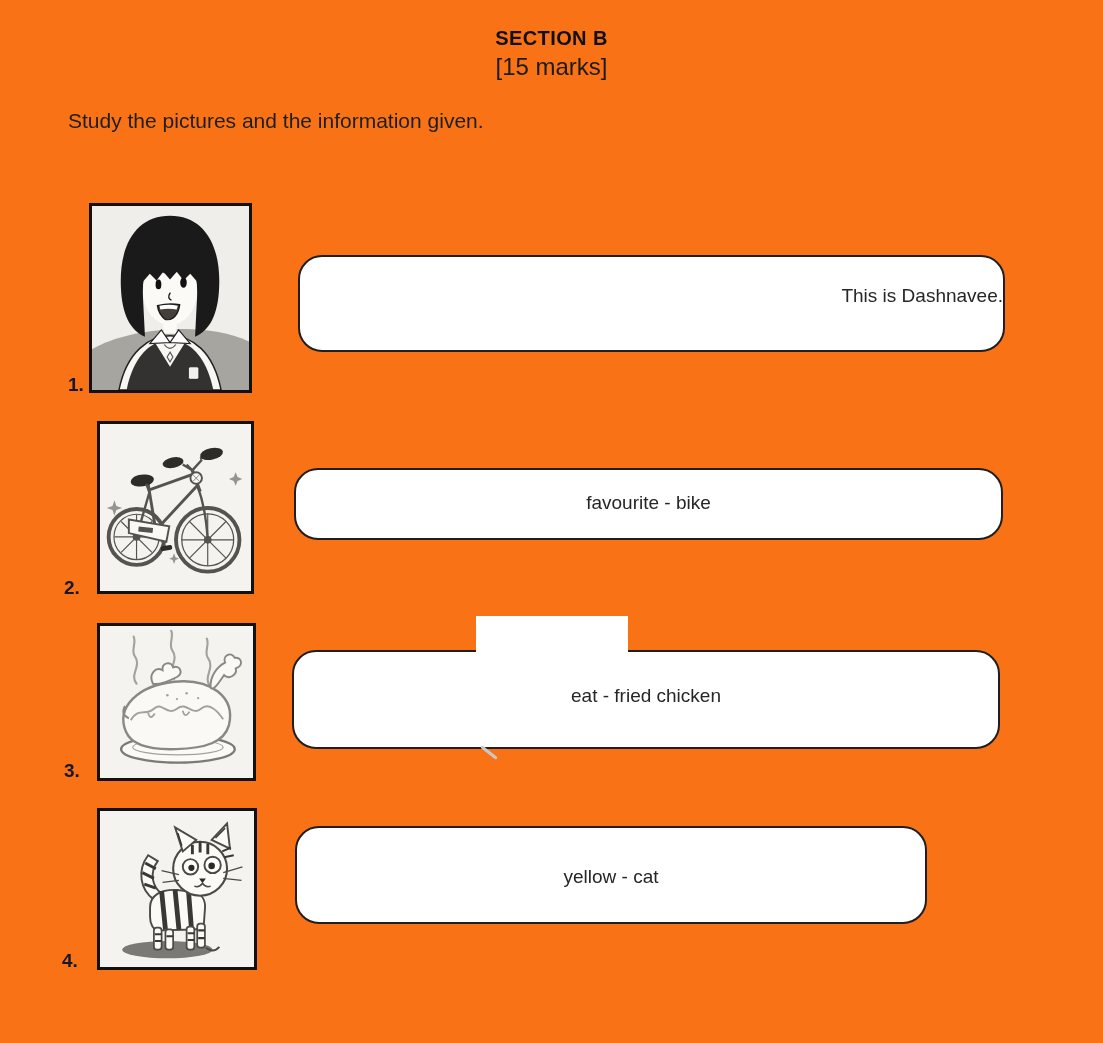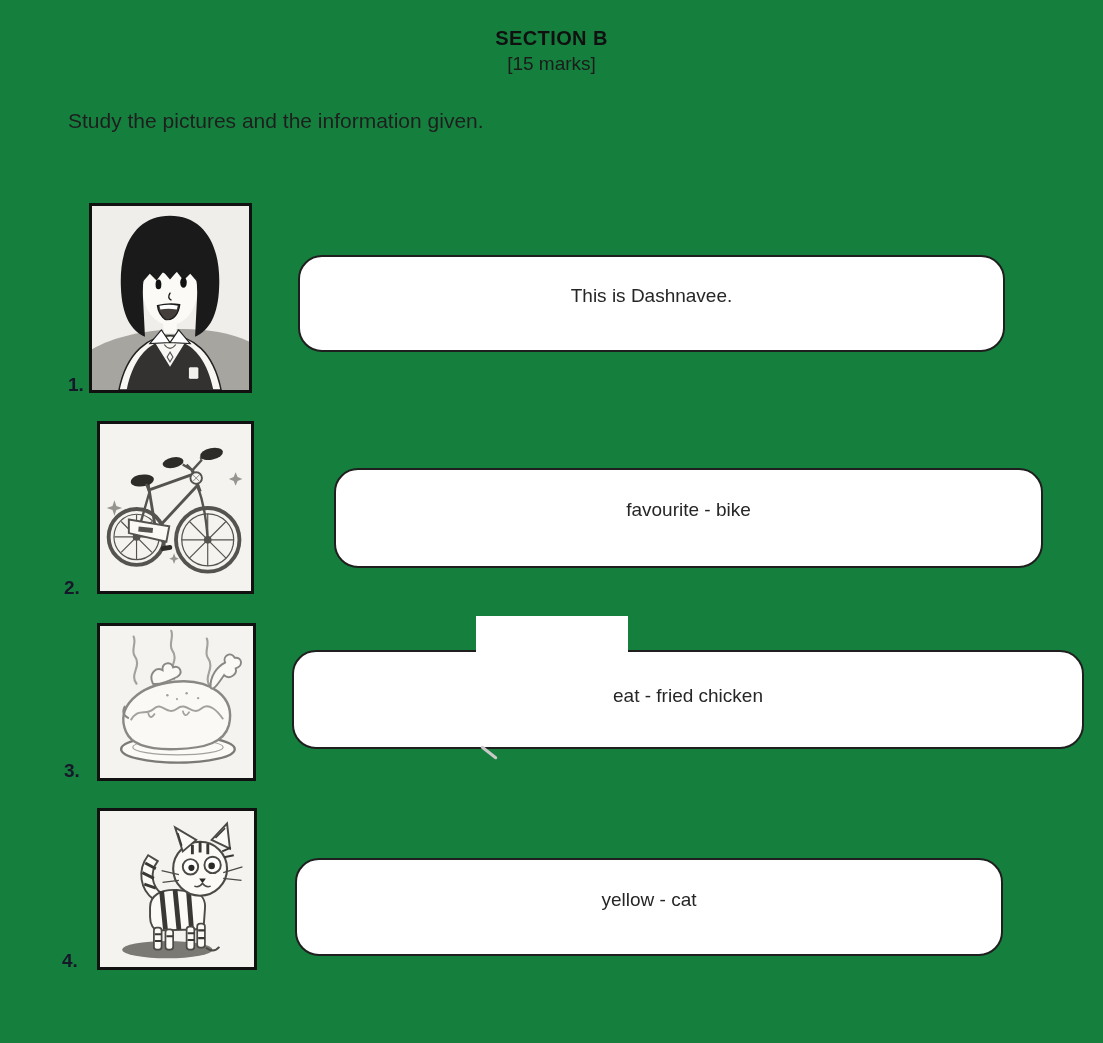--- a/index.html
+++ b/index.html
@@ -1,26 +1,26 @@
 <!DOCTYPE html>
 <html><head>
 <meta charset="utf-8">
 <style>
   html,body{margin:0;padding:0;background:#fff;}
   .page{
-    position:relative;width:1103px;height:1043px;background:#15803d;
+    position:relative;width:1103px;height:1043px;background:#f97316;
     font-family:"Liberation Sans",sans-serif;color:#2a2a2a;overflow:hidden;
   }
   .section-title{
     position:absolute;top:27px;left:0;width:100%;text-align:center;
     font-size:20px;font-weight:bold;color:#101010;letter-spacing:.4px;
   }
   .marks{
     position:absolute;top:53px;left:0;width:100%;text-align:center;
-    font-size:19px;color:#1b1b1b;
+    font-size:24px;color:#1b1b1b;
   }
   .instructions{position:absolute;left:68px;top:108px;font-size:21px;line-height:25px;color:#1e1e1e;}
   .instr-ms{font-style:italic;}
   .num{position:absolute;font-size:19px;font-weight:600;color:#17172a;}
   .n1{left:68px;top:374px;}
   .n2{left:64px;top:577px;}
   .n3{left:64px;top:760px;}
   .n4{left:62px;top:950px;}
   .frame{
     position:absolute;border:3px solid #111;background:#f2f1ee;
@@ -29,24 +29,24 @@
   .f1{left:89px;top:203px;width:163px;height:190px;}
   .f2{left:97px;top:421px;width:157px;height:173px;}
   .f3{left:97px;top:623px;width:159px;height:158px;}
   .f4{left:97px;top:808px;width:160px;height:162px;}
   .frame svg{display:block;width:100%;height:100%;}
   .infobox{
     position:absolute;border:2px solid #1f1f1f;border-radius:24px;background:#fff;
     box-sizing:border-box;display:flex;justify-content:center;
     font-size:19px;color:#262626;z-index:1;
   }
-  .b1{left:298px;top:255px;width:707px;height:97px;padding-top:28px;}
-  .b2{left:294px;top:468px;width:709px;height:100px;padding-top:29px;margin-left:40px;}
-  .b3{left:292px;top:650px;width:792px;height:99px;padding-top:33px;}
-  .b4{left:295px;top:826px;width:708px;height:98px;padding-top:29px;margin-top:32px;}
+  .b1{left:298px;top:255px;width:707px;height:97px;padding-top:28px;justify-content:flex-end;}
+  .b2{left:294px;top:468px;width:709px;height:72px;padding-top:22px;}
+  .b3{left:292px;top:650px;width:708px;height:99px;padding-top:33px;}
+  .b4{left:295px;top:826px;width:632px;height:98px;padding-top:38px;}
   .whiteout{position:absolute;left:476px;top:616px;width:152px;height:38px;background:#ffffff;z-index:2;}
   .scratch{position:absolute;left:479px;top:751px;width:20px;height:3px;background:#c9c9c9;
     border-radius:2px;transform:rotate(38deg);z-index:2;}
 </style>
 </head>
 <body>
 
 <div class="page">
 
   <div class="section-title">SECTION B</div>

